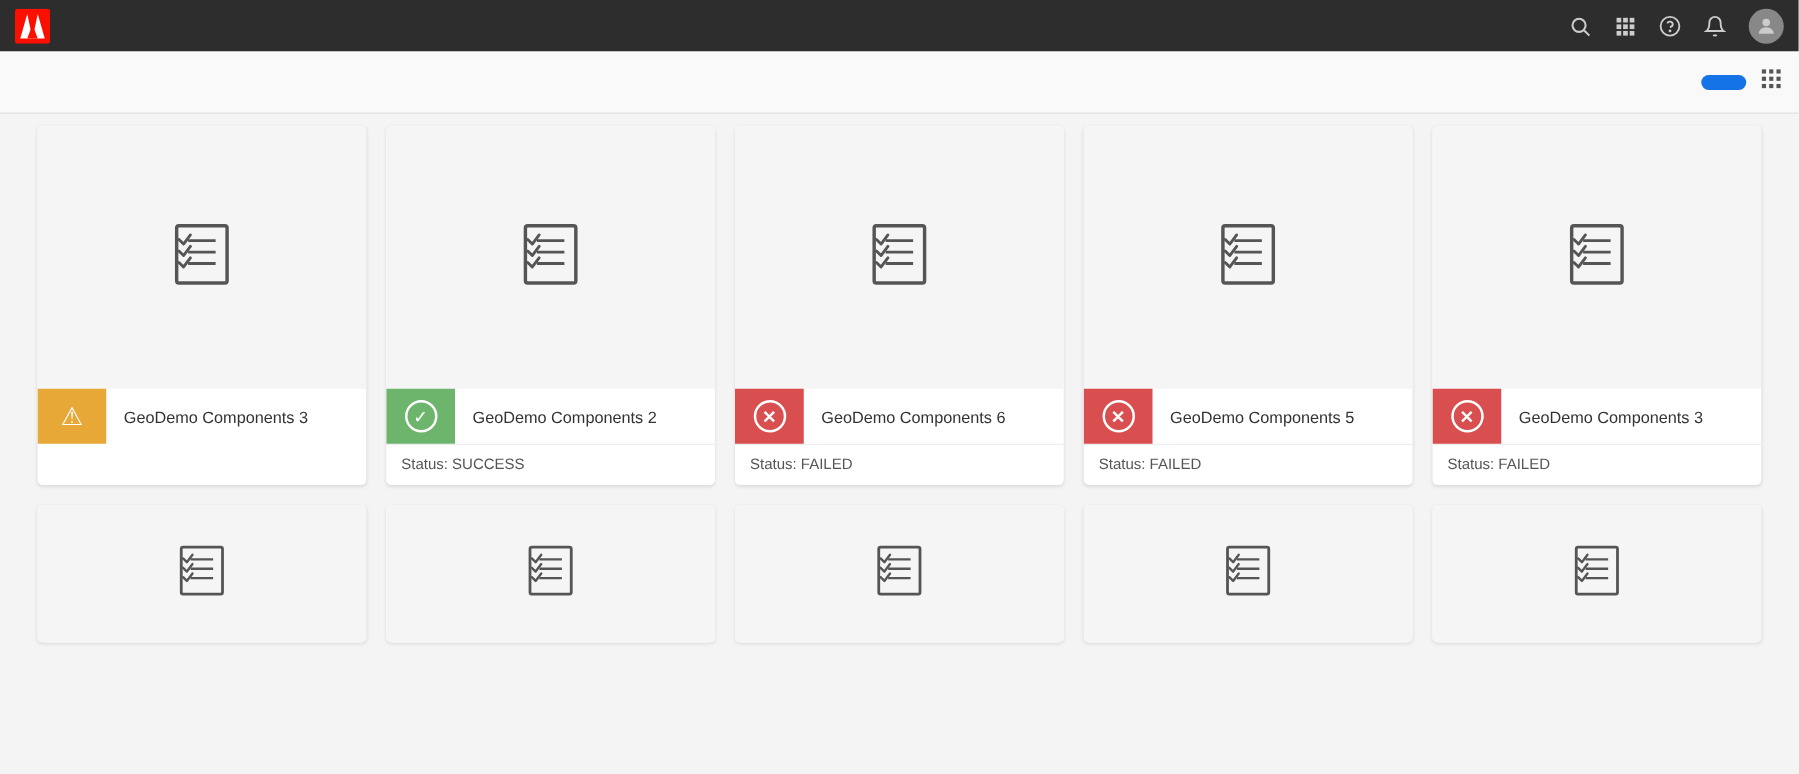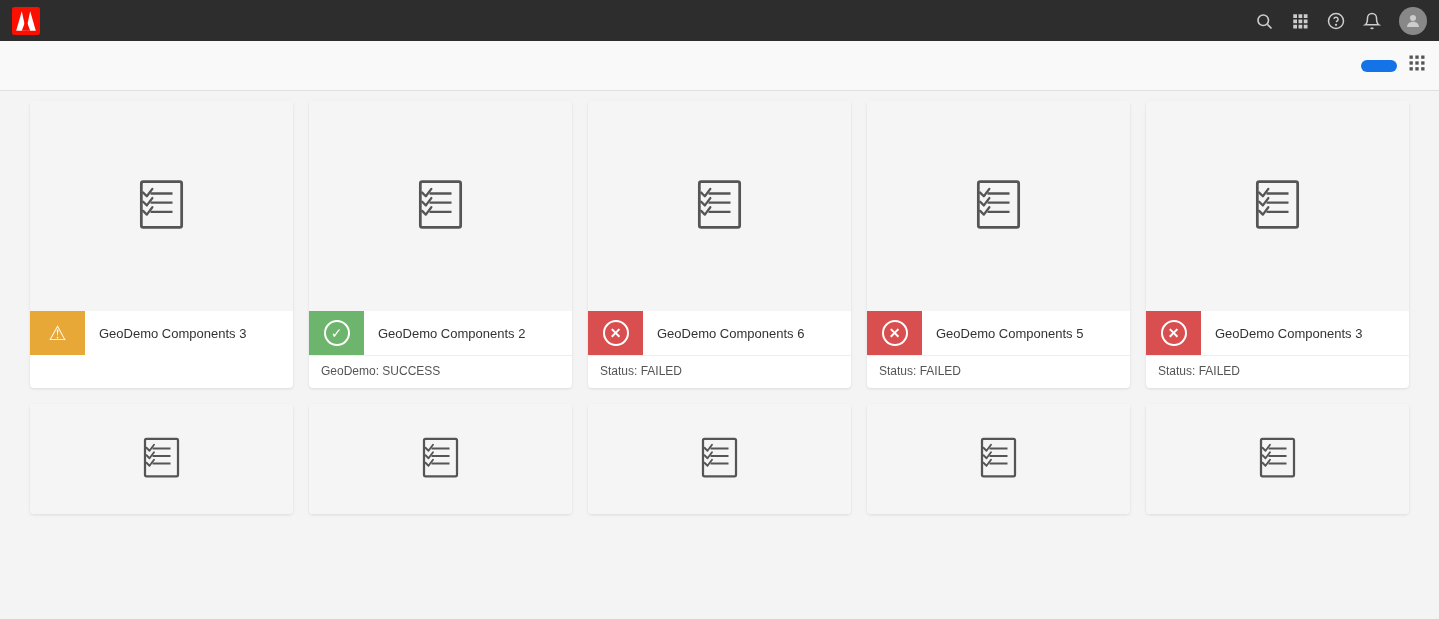--- a/index.html
+++ b/index.html
@@ -307,21 +307,21 @@
     <polyline points="10,27 14,31 20,23" stroke="#555" stroke-width="2.5" fill="none" stroke-linecap="round" stroke-linejoin="round"></polyline>
     <polyline points="10,37 14,41 20,33" stroke="#555" stroke-width="2.5" fill="none" stroke-linecap="round" stroke-linejoin="round"></polyline>
   </svg></span>
     </div>
     <div class="card-footer">
       <div class="status-badge badge-success">
       <div class="success-icon-wrapper">✓</div>
     </div>
       <span class="card-name">GeoDemo Components 2</span>
     </div>
-    <div class="card-status">GeoDemo: SUCCESS</div>
+    <div class="card-status">Status: SUCCESS</div>
   </div>
       <div class="job-card">
     <div class="card-thumbnail">
       <span><svg width="55" height="55" viewBox="0 0 60 60" fill="none" xmlns="http://www.w3.org/2000/svg">
     <rect x="8" y="5" width="44" height="50" rx="2" stroke="#555" stroke-width="3" fill="none"></rect>
     <line x1="18" y1="18" x2="42" y2="18" stroke="#555" stroke-width="2.5"></line>
     <line x1="18" y1="28" x2="42" y2="28" stroke="#555" stroke-width="2.5"></line>
     <line x1="18" y1="38" x2="42" y2="38" stroke="#555" stroke-width="2.5"></line>
     <polyline points="10,17 14,21 20,13" stroke="#555" stroke-width="2.5" fill="none" stroke-linecap="round" stroke-linejoin="round"></polyline>
     <polyline points="10,27 14,31 20,23" stroke="#555" stroke-width="2.5" fill="none" stroke-linecap="round" stroke-linejoin="round"></polyline>

